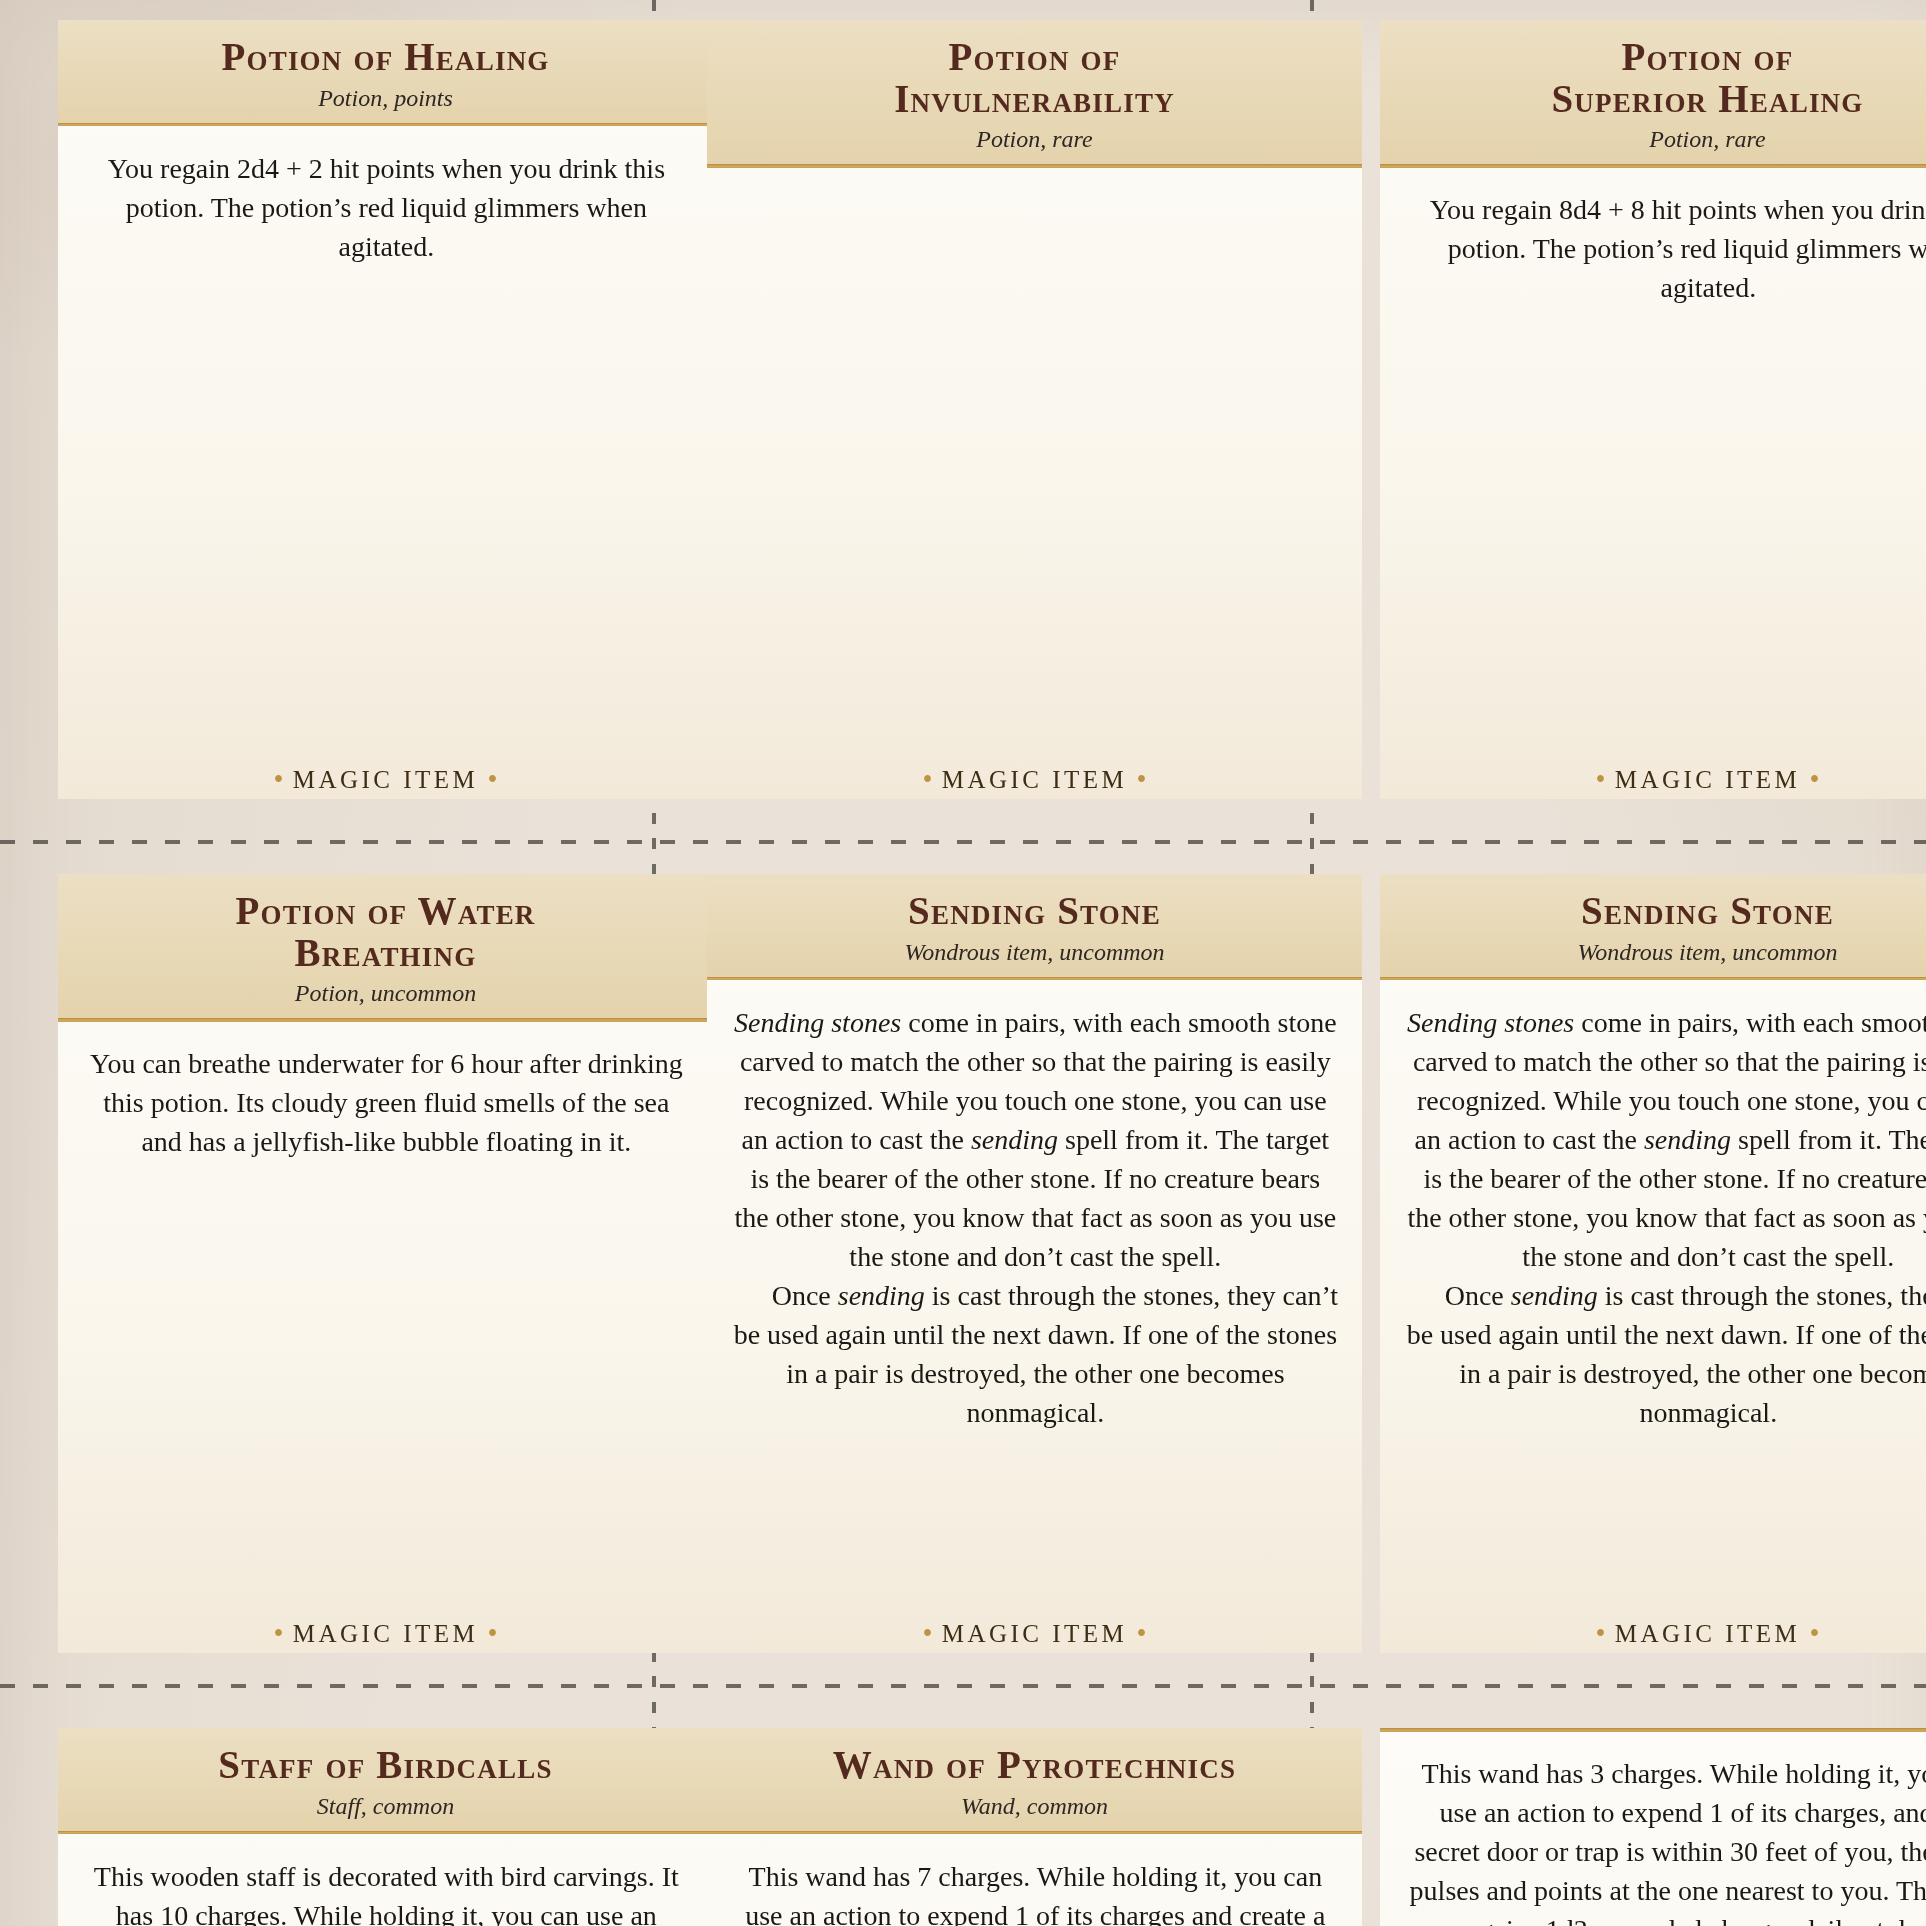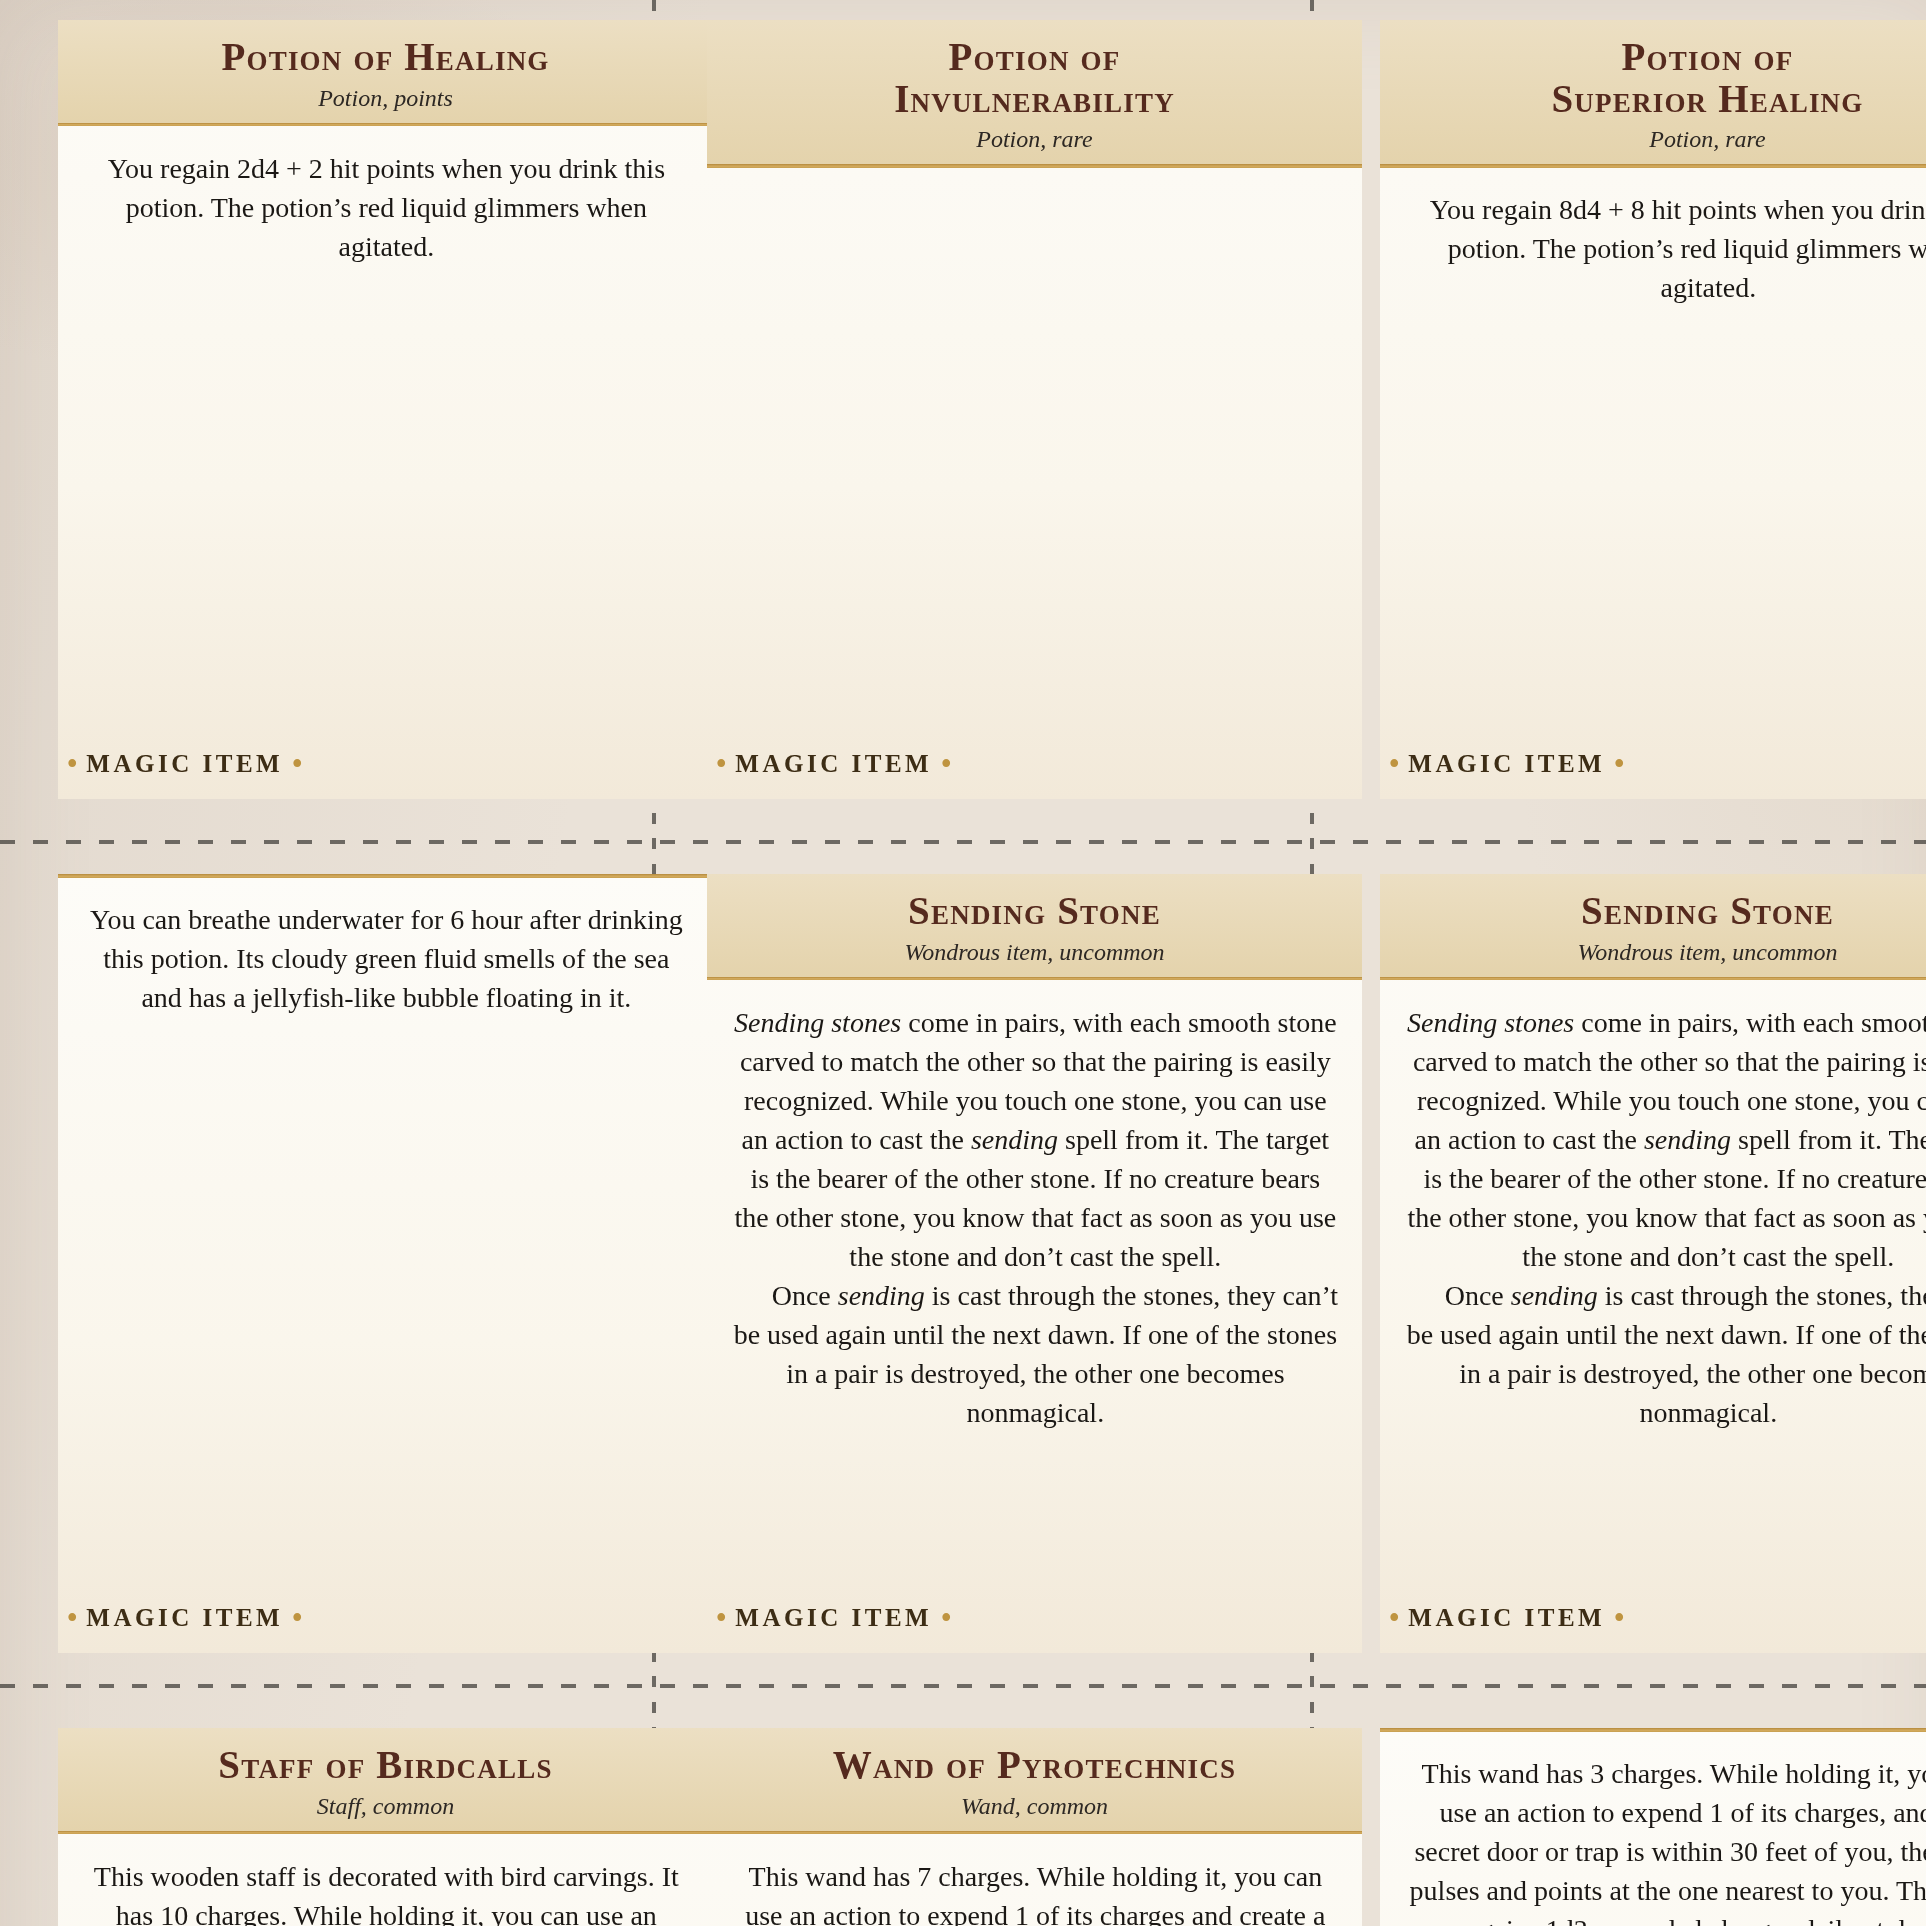--- a/index.html
+++ b/index.html
@@ -57,22 +57,22 @@
   }
   .card-body {
     padding: 22.3px 22.3px 69px 24px;
     font-size: 28px; line-height: 39px; color: #1b1815; text-align: center;
   }
   .card-body p { margin: 0; }
   .card-body p.indent { text-indent: 39px; }
   .card-body em { font-style: italic; }
 
   .card-footer {
-    position: absolute; left: 0; right: 0; bottom: 19px;
-    text-align: left; font-size: 25px; font-weight: 700;
+    position: absolute; left: 0; right: 0; bottom: 3px;
+    text-align: center; font-size: 25px; font-weight: 400;
     letter-spacing: 3.5px; color: #3d2d15; white-space: nowrap;
   }
   .card-footer .dot {
     color: #bf9440; letter-spacing: 0; padding: 0 9.2px;
     font-size: 28.5px; vertical-align: -1.2px;
   }
 </style>
 </head>
 <body>
 
@@ -118,20 +118,25 @@
     <div class="gold-rule"></div>
     <div class="card-body">
         <p><span>You regain 8d4 + 8 hit points when you drink this potion. The potion’s red liquid glimmers when agitated.</span></p>
       </div>
     <footer class="card-footer">
       <span class="dot">•</span><span>MAGIC ITEM</span><span class="dot">•</span>
     </footer>
   </section>
 
   <section class="card r2 c1">
+    <header class="card-header">
+      <h2 class="card-title">Potion of Water
+Breathing</h2>
+      <div class="card-subtitle">Potion, uncommon</div>
+    </header>
     <div class="gold-rule"></div>
     <div class="card-body">
         <p><span>You can breathe underwater for 6 hour after drinking this potion. Its cloudy green fluid smells of the sea and has a jellyfish-like bubble floating in it.</span></p>
       </div>
     <footer class="card-footer">
       <span class="dot">•</span><span>MAGIC ITEM</span><span class="dot">•</span>
     </footer>
   </section>
 
   <section class="card r2 c2">

